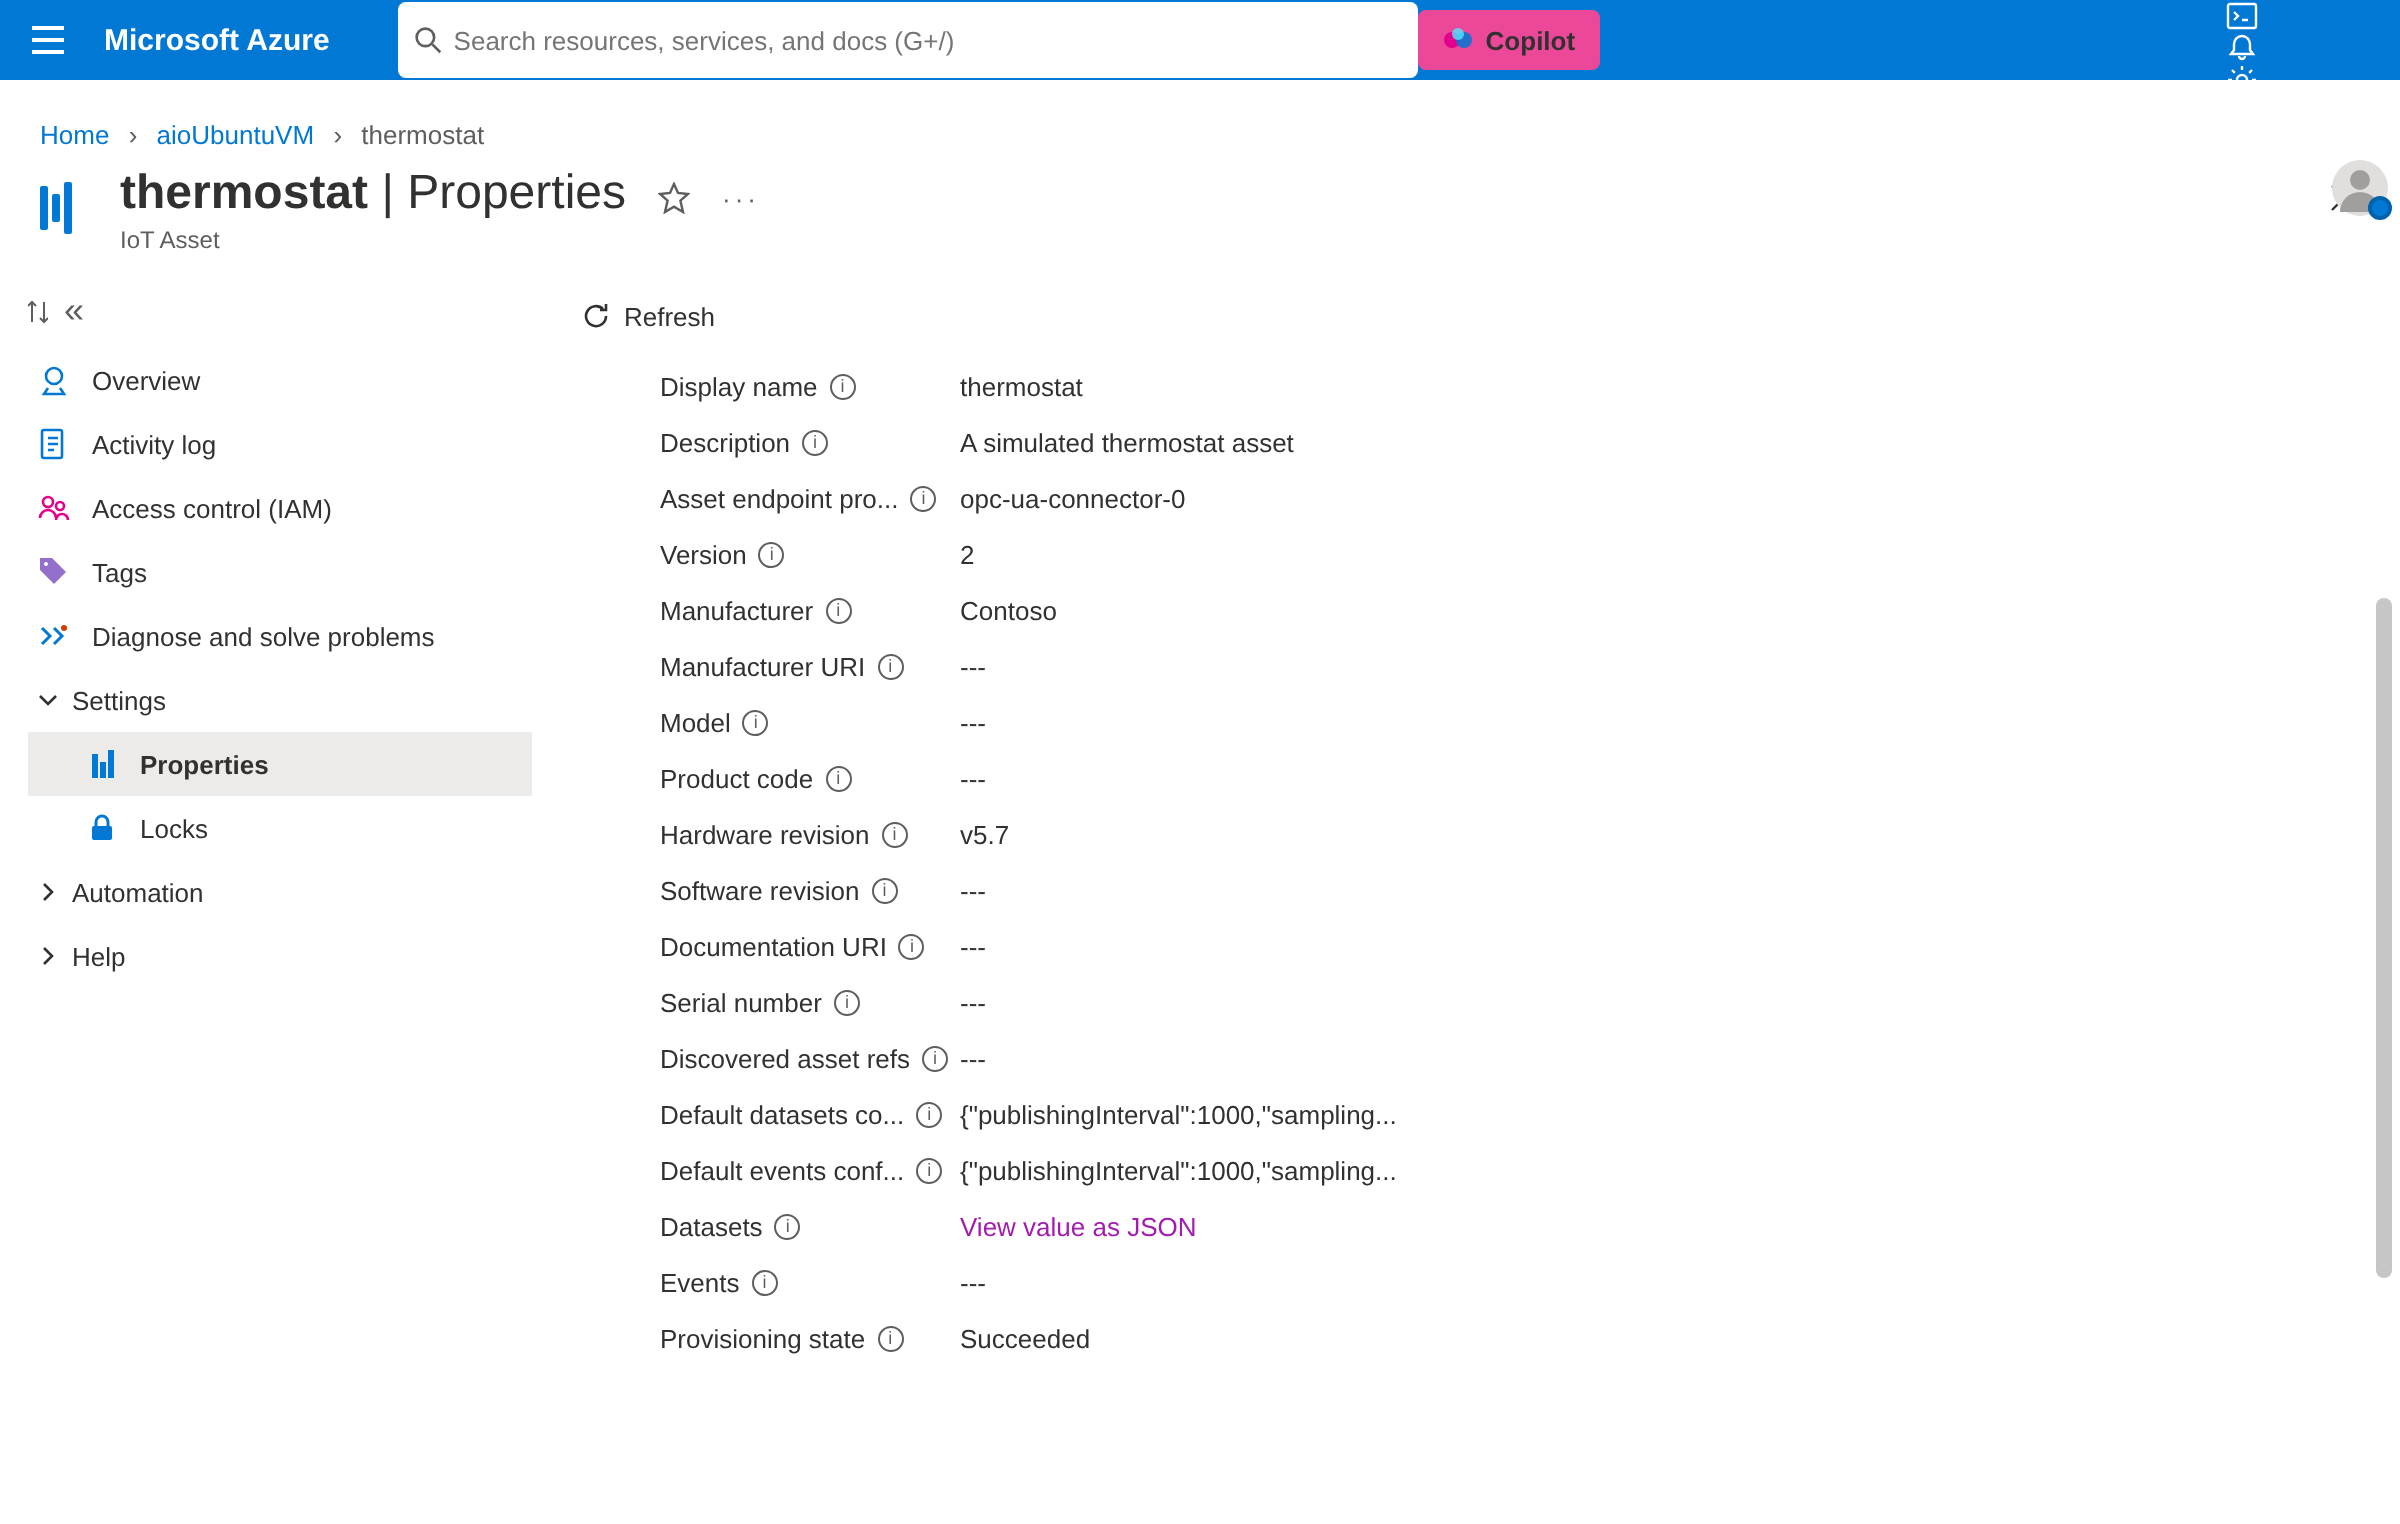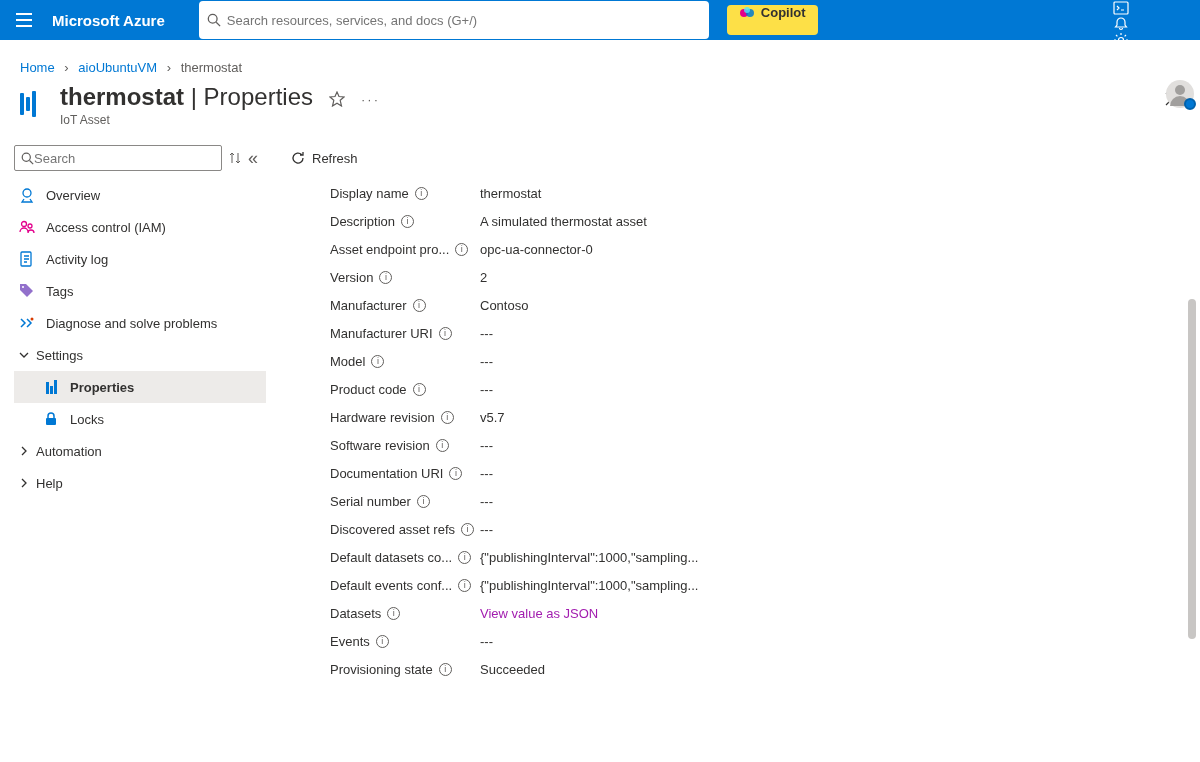--- a/index.html
+++ b/index.html
@@ -6,21 +6,21 @@
   body { width: 1200px; height: 762px; background: #fff; overflow: hidden; font-size: 13px; color: #323130; }
 
   
   .topbar { height: 40px; background: #0078d4; display: flex; align-items: center; color: #fff; }
   .hamburger { width: 48px; display: flex; align-items: center; justify-content: center; height: 100%; cursor: pointer; }
   .brand { font-weight: 600; font-size: 15px; padding: 0 12px 0 4px; }
   .search-wrap { flex: 0 0 510px; margin-left: 22px; }
   .search-box { height: 38px; background: #fff; border-radius: 4px; display: flex; align-items: center; padding: 0 8px; }
   .search-box svg { flex: 0 0 auto; }
   .search-box input { border: none; outline: none; flex: 1; font-size: 13px; margin-left: 6px; color: #605e5c; background: transparent; }
-  .copilot-btn { height: 30px; background: #fde047; color: #323130; border-radius: 4px; padding: 0 12px; display: flex; align-items: flex-start; gap: 6px; margin-left: 18px; font-size: 13px; font-weight:600; cursor:pointer; }
+  .copilot-btn { height: 30px; background: #ec4899; color: #323130; border-radius: 4px; padding: 0 12px; display: flex; align-items: center; gap: 6px; font-size: 13px; font-weight:600; cursor:pointer; }
   .topbar-icons { margin-left: auto; display: flex; align-items: center; height: 100%; flex-direction: column; }
   .topbar-icon { width: 40px; height: 100%; display:flex; align-items:center; justify-content:center; cursor:pointer; }
   .user-block { display:flex; align-items:center; padding: 0 6px 0 12px; height:100%; cursor:pointer; }
   .user-text { text-align:right; line-height:1.1; margin-right:8px; }
   .user-email { font-size:12px; }
   .user-org { font-size:13px; letter-spacing:.3px; }
   .avatar { width:28px; height:28px; border-radius:50%; background:#e1dfdd; position:relative; }
   .avatar-badge { position:absolute; right:-2px; bottom:-2px; width:12px; height:12px; border-radius:50%; background:#0078d4; border:2px solid #0062ad; }
 
   
@@ -180,61 +180,54 @@
     <svg width="16" height="16" viewBox="0 0 16 16">
         <path d="M2 2l12 12M14 2L2 14" stroke="#323130" stroke-width="1.2"></path>
       </svg>
   </div>
 </div>
 
 <div class="body">
 
   <div class="nav">
     <div class="nav-search-row">
-      <div class="nav-search">
-        <svg width="13" height="13" viewBox="0 0 16 16">
-            <circle cx="6.5" cy="6.5" r="5" fill="none" stroke="#605e5c" stroke-width="1.5"></circle>
-            <line x1="10.5" y1="10.5" x2="15" y2="15" stroke="#605e5c" stroke-width="1.5"></line>
-          </svg>
-        <input placeholder="Search" style="">
-      </div>
       <div class="nav-sort">
         <svg width="10" height="12" viewBox="0 0 10 12">
             <path d="M2 1v10M0 3l2-2 2 2M8 11V1M6 9l2 2 2-2" stroke="#605e5c" stroke-width="1" fill="none"></path>
           </svg>
       </div>
       <div class="nav-collapse">«</div>
     </div>
 
     <div class="nav-item">
       <span class="icon">
           <svg width="16" height="16" viewBox="0 0 16 16">
             <path d="M8 2a4 4 0 0 0-4 4 4 4 0 0 0 4 4 4 4 0 0 0 4-4 4 4 0 0 0-4-4zM5 12l-2 3h10l-2-3" fill="none" stroke="#0078d4" stroke-width="1.3"></path>
           </svg>
         </span>
       <span>Overview</span>
+    </div>
+    <div class="nav-item">
+      <span class="icon">
+          <svg width="16" height="16" viewBox="0 0 16 16">
+            <rect x="2" y="1" width="10" height="14" rx="1" fill="none" stroke="#0078d4" stroke-width="1.3"></rect>
+            <path d="M5 5h5M5 8h5M5 11h3" stroke="#0078d4" stroke-width="1.3"></path>
+          </svg>
+        </span>
+      <span>Activity log</span>
     </div>
     <div class="nav-item">
       <span class="icon">
           <svg width="16" height="16" viewBox="0 0 16 16">
             <circle cx="5" cy="5" r="2.5" fill="none" stroke="#e3008c" stroke-width="1.3"></circle>
             <circle cx="11" cy="7" r="2" fill="none" stroke="#e3008c" stroke-width="1.3"></circle>
             <path d="M1 13a4 4 0 0 1 8 0M9 14a3 3 0 0 1 6 0" fill="none" stroke="#e3008c" stroke-width="1.3"></path>
           </svg>
         </span>
       <span>Access control (IAM)</span>
-    </div>
-    <div class="nav-item">
-      <span class="icon">
-          <svg width="16" height="16" viewBox="0 0 16 16">
-            <rect x="2" y="1" width="10" height="14" rx="1" fill="none" stroke="#0078d4" stroke-width="1.3"></rect>
-            <path d="M5 5h5M5 8h5M5 11h3" stroke="#0078d4" stroke-width="1.3"></path>
-          </svg>
-        </span>
-      <span>Activity log</span>
     </div>
     <div class="nav-item">
       <span class="icon">
           <svg width="16" height="16" viewBox="0 0 16 16">
             <path d="M1 1h6l7 7-6 6-7-7z" fill="#8661c5" opacity="0.9"></path>
             <circle cx="4" cy="4" r="1" fill="#fff"></circle>
           </svg>
         </span>
       <span>Tags</span>
     </div>

